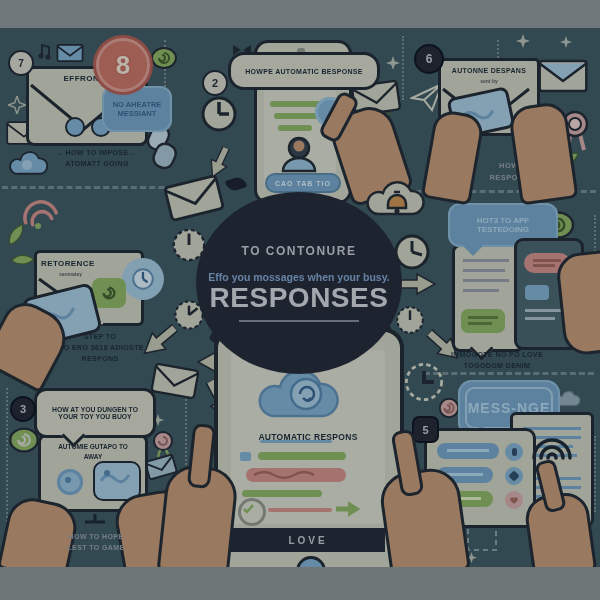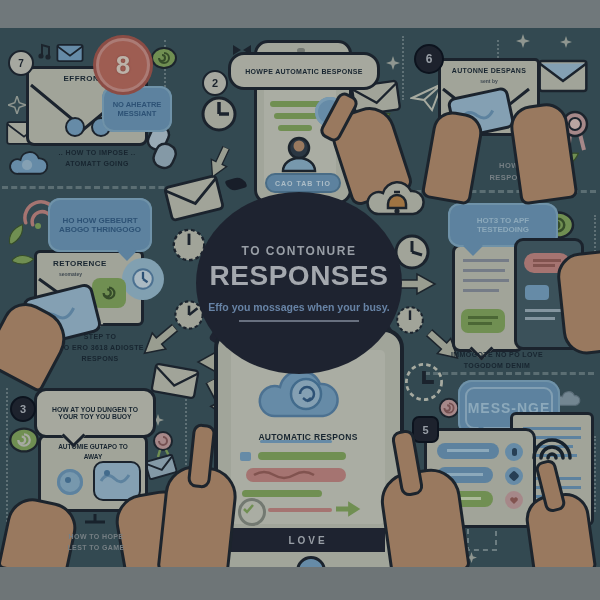--- a/index.html
+++ b/index.html
@@ -334,30 +334,25 @@
   <div class="abs" style="left:4px;top:226px;z-index:2;transform:rotate(-30deg);">
     <svg width="24" height="16" viewBox="0 0 32 22">
         <path d="M2 18 Q8 2 30 4 Q24 20 4 20 Z" fill="#87ab60" stroke="#3f5a2e" stroke-width="1.5"></path>
       </svg>
   </div>
   <div class="abs" style="left:12px;top:252px;z-index:2;transform:rotate(24deg);">
     <svg width="22" height="15" viewBox="0 0 32 22">
         <path d="M2 18 Q8 2 30 4 Q24 20 4 20 Z" fill="#87ab60" stroke="#3f5a2e" stroke-width="1.5"></path>
       </svg>
   </div>
-  <div class="abs bubble-blue" style="left:48px;top:198px;width:104px;height:54px;display:flex;flex-direction:column;align-items:center;justify-content:center;">
-    <span style="font-size:8px;font-weight:900;color:#35608a;">HO HOW GEBEURT</span>
-    <span style="font-size:8px;font-weight:900;color:#35608a;">ABOGO THRINGOGO</span>
-    <div class="tail" style="left:72px;bottom:-6px;"></div>
-  </div>
   <div class="abs panel-cream" style="left:34px;top:250px;width:104px;height:70px;border-radius:6px;">
     <svg class="abs" style="left:0;top:24px;" width="98" height="44" viewBox="0 0 98 44">
         <path d="M2 2 L49 36 L96 2" fill="none" stroke="#1f2833" stroke-width="3"></path>
       </svg>
-    <div class="abs" style="left:16px;top:6px;font-size:8px;font-weight:900;color:#1b2a36;letter-spacing:.4px;">RETORENCE</div>
+    <div class="abs" style="left:4px;top:6px;font-size:8px;font-weight:900;color:#1b2a36;letter-spacing:.4px;">RETORENCE</div>
     <div class="abs" style="left:22px;top:18px;font-size:5px;font-weight:bold;color:#4a555e;">seomatey</div>
   </div>
   <div class="abs" style="left:92px;top:278px;width:34px;height:30px;background:#87ab60;border-radius:8px;z-index:6;display:flex;align-items:center;justify-content:center;">
     <svg width="18" height="18" viewBox="0 0 20 20">
         <path d="M10 10 m0 -6 a6 6 0 1 1 -6 6 a4 4 0 1 0 4 -4" fill="none" stroke="#3f5a2e" stroke-width="2.5"></path>
       </svg>
   </div>
   <div class="abs" style="left:122px;top:258px;width:42px;height:42px;border-radius:50%;background:#9cc0d4;z-index:5;display:flex;align-items:center;justify-content:center;">
     <svg width="26" height="26" viewBox="0 0 40 40">
         <circle cx="20" cy="20" r="15" fill="#cfe0ea" stroke="#5b87ad" stroke-width="3"></circle>
@@ -374,22 +369,22 @@
   <div class="abs cap cap-dark" style="left:36px;top:332px;width:128px;font-size:7px;">
     <div>STEP TO</div>
     <div>DIO ERO 3618 ADIOSTE</div>
     <div>RESPONS</div>
   </div>
   <div class="abs" style="left:72px;top:316px;color:#c9ccbf;font-size:13px;font-weight:bold;z-index:4;">+</div>
   <div class="abs" style="left:96px;top:316px;color:#c9ccbf;font-size:13px;font-weight:bold;z-index:4;">+</div>
 
   <div class="abs center-circle" style="left:196px;top:192px;width:206px;height:182px;">
     <div style="font-size:12px;font-weight:900;color:#b8bec6;letter-spacing:1.5px;margin-bottom:3px;">TO CONTONURE</div>
+    <div style="font-size:10.5px;font-weight:bold;color:#7c9dc6;margin-top:10px;">Effo you mossages when your busy.</div>
     <div style="font-size:28px;font-weight:900;color:#c6cad0;letter-spacing:.5px;line-height:1.05;">RESPONSES</div>
-    <div style="font-size:10.5px;font-weight:bold;color:#7c9dc6;margin-top:10px;">Effo you mossages when your busy.</div>
     <div style="width:120px;height:2px;background:#7d8696;margin-top:7px;"></div>
   </div>
   <div class="abs" style="left:226px;top:178px;width:20px;height:12px;background:#1b212e;border-radius:2px 10px 2px 10px;transform:rotate(-16deg);z-index:11;"></div>
 
   <div class="abs" style="left:366px;top:170px;z-index:12;">
     <svg width="62" height="52" viewBox="0 0 62 52">
         <path d="M14 44 a11 11 0 1 1 3-21 a15 15 0 0 1 28-2 a10 10 0 1 1 2 23 Z" fill="#c3c5b6" stroke="#202932" stroke-width="2.5"></path>
         <path d="M22 34 a9 9 0 0 1 18 0 v4 h-18 Z" fill="#c08a4e" stroke="#202932" stroke-width="2.5"></path>
         <circle cx="31" cy="41" r="2.6" fill="#202932"></circle>
         <path d="M28 22 h6" stroke="#202932" stroke-width="2.5"></path>

